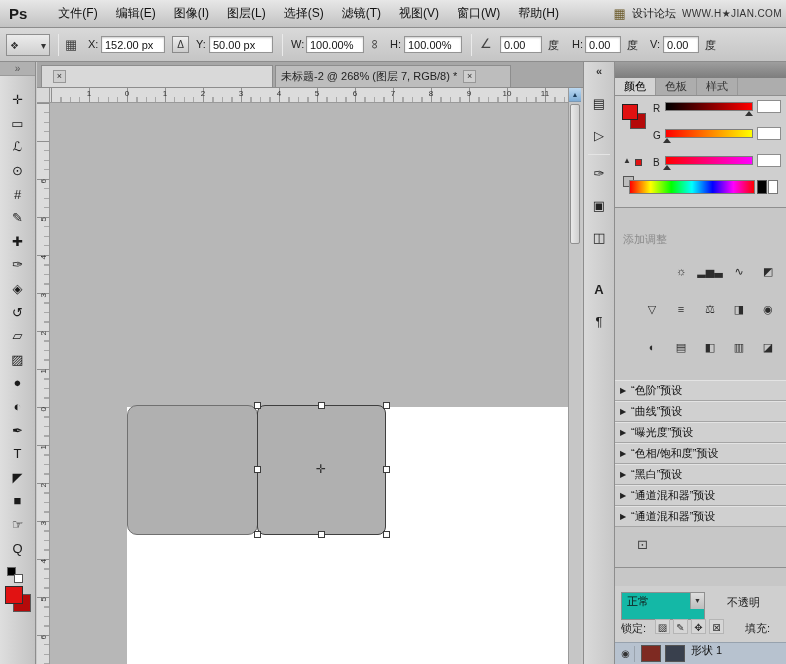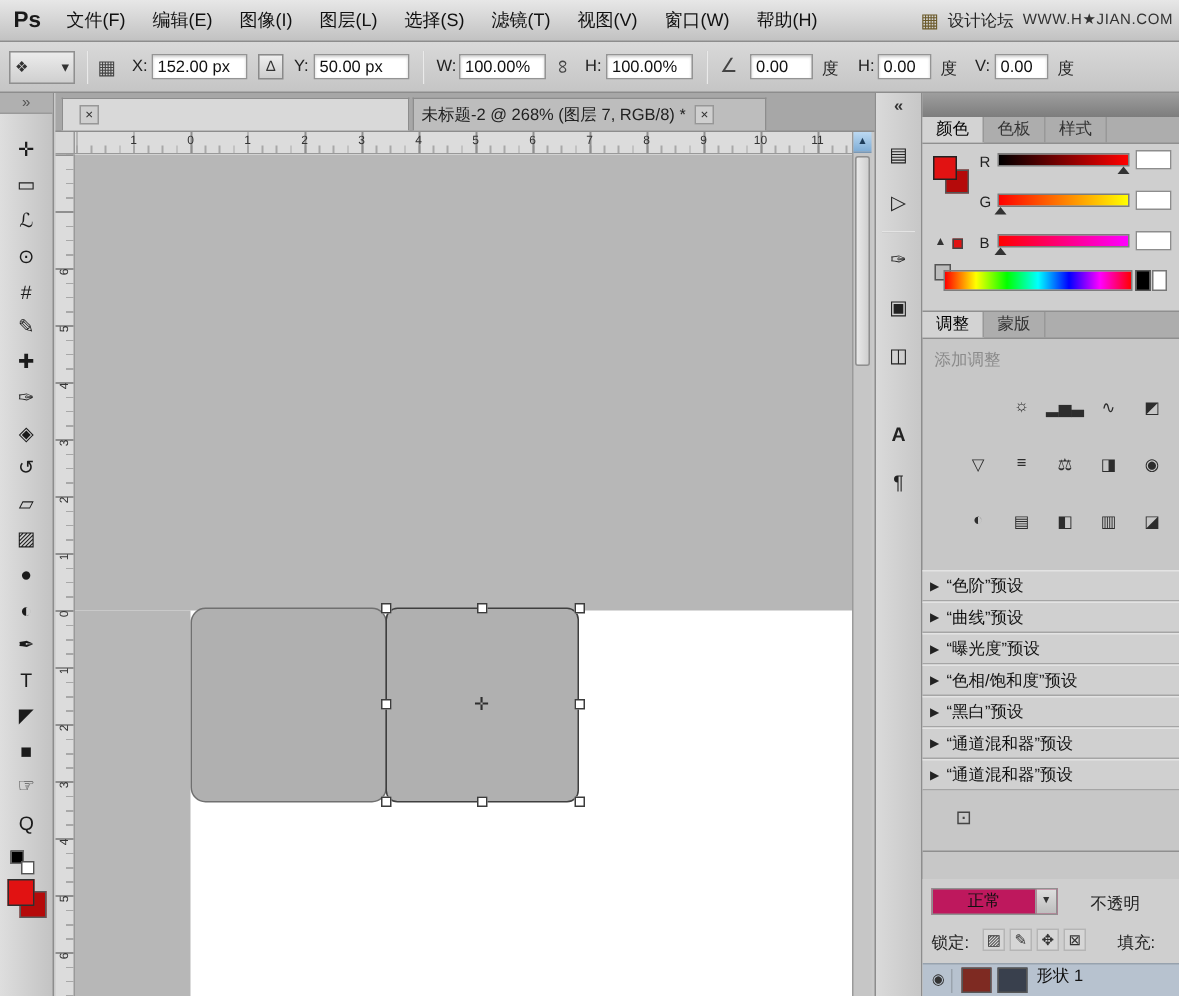--- a/index.html
+++ b/index.html
@@ -4,21 +4,21 @@
 <style>
   *{box-sizing:border-box;margin:0;padding:0}
   html,body{background:#9a9a9a}
   .app{position:relative;width:786px;height:664px;background:#c9c9c9;
        font-family:"Liberation Sans","DejaVu Sans",sans-serif;overflow:hidden;color:#111}
 
   
   .menubar{position:absolute;left:0;top:0;width:786px;height:28px;
     background:linear-gradient(#e7e7e7,#c2c2c2);border-bottom:1px solid #8d8d8d;
     display:flex;align-items:center}
-  .ps-logo{font-weight:bold;font-size:15px;margin:0 8px 0 9px;color:#1a1a1a;letter-spacing:0}
+  .ps-logo{font-weight:bold;font-size:15px;margin:0 22px 0 9px;color:#1a1a1a;letter-spacing:0}
   .menu-item{font-size:12px;padding:0 9px;line-height:27px;color:#111;cursor:default}
   .menubar-right{margin-left:auto;display:flex;align-items:center;gap:6px;padding-right:4px}
   .forum-ico{font-size:13px;color:#6b5a2a}
   .forum-txt{font-size:11px;color:#222}
   .site-txt{font-size:10px;color:#333;letter-spacing:.4px}
 
   
   .optionsbar{position:absolute;left:0;top:28px;width:786px;height:34px;
     background:linear-gradient(#d9d9d9,#c5c5c5);border-bottom:1px solid #8d8d8d}
   .ob-label{position:absolute;top:10px;font-size:11px;color:#222}
@@ -135,22 +135,22 @@
   .adj-ico{width:20px;height:18px;display:flex;align-items:center;justify-content:center;
     font-size:11px;color:#2d2d2d}
   .presets{position:absolute;left:0;top:318px;width:172px}
   .preset-row{height:21px;background:#d0d0d0;border-top:1px solid #e3e3e3;border-bottom:1px solid #a5a5a5;
     display:flex;align-items:center;font-size:11px;color:#111}
   .preset-row .tri{width:16px;text-align:center;font-size:8px;color:#222}
   .adj-footer{position:absolute;left:0;top:465px;width:172px;height:41px;background:#c7c7c7;
     border-bottom:1px solid #8f8f8f}
   .footer-ico{position:absolute;left:22px;top:10px;font-size:13px;color:#444}
   .layers-body{position:absolute;left:0;top:524px;width:172px;height:78px;background:#cfcfcf;overflow:hidden}
-  .blend-select{position:absolute;left:6px;top:6px;width:84px;height:18px;background:#be185d;
-    border:1px solid #8f8f8f;font-size:11px;line-height:16px;padding-left:23px;color:#111}
+  .blend-select{position:absolute;left:6px;top:6px;width:84px;height:28px;background:#14b8a6;
+    border:1px solid #8f8f8f;font-size:11px;line-height:16px;padding-left:5px;color:#111}
   .blend-dd{position:absolute;right:0;top:0;width:14px;height:16px;text-align:center;font-size:7px;
     line-height:16px;background:linear-gradient(#dedede,#bdbdbd);border-left:1px solid #9a9a9a;color:#333}
   .op-label{position:absolute;left:112px;top:9px;font-size:11px;color:#222;white-space:nowrap}
   .lock-label{position:absolute;left:6px;top:35px;font-size:11px;color:#222}
   .lock-ico{position:absolute;top:33px;width:15px;height:15px;font-size:10px;text-align:center;
     line-height:15px;color:#333;border:1px solid #b5b5b5;background:#d6d6d6}
   .fill-label{position:absolute;left:130px;top:35px;font-size:11px;color:#222;white-space:nowrap}
   .layer-row{position:absolute;left:0;top:56px;width:172px;height:22px;background:#b7c2cf;
     border-top:1px solid #97a2ae}
   .eye-cell{position:absolute;left:2px;top:3px;width:18px;height:16px;border-right:1px solid #9aa3ad;
@@ -347,24 +347,20 @@
       <div class="ch-thumb" style="left:48px;top:69px"></div>
       <div class="ch-box" style="left:142px;top:58px"></div>
       <span class="gamut-tri">▲</span>
       <div class="gamut-sq" style="background:#e11212"></div>
       <div class="gamut-cube"></div>
       <div class="spectrum"></div>
       <div class="spec-k"></div>
       <div class="spec-w"></div>
     </div>
 
-    <div class="ptabs" style="top:146px">
-      <span class="ptab active">调整</span>
-      <span class="ptab">蒙版</span>
-    </div>
     <div class="adj-hint">添加调整</div>
     <div class="adj-row" style="top:200px">
       <div class="adj-ico">☼</div>
       <div class="adj-ico">▂▅▃</div>
       <div class="adj-ico">∿</div>
       <div class="adj-ico">◩</div>
     </div>
     <div class="adj-row" style="top:238px">
       <div class="adj-ico">▽</div>
       <div class="adj-ico">≡</div>

